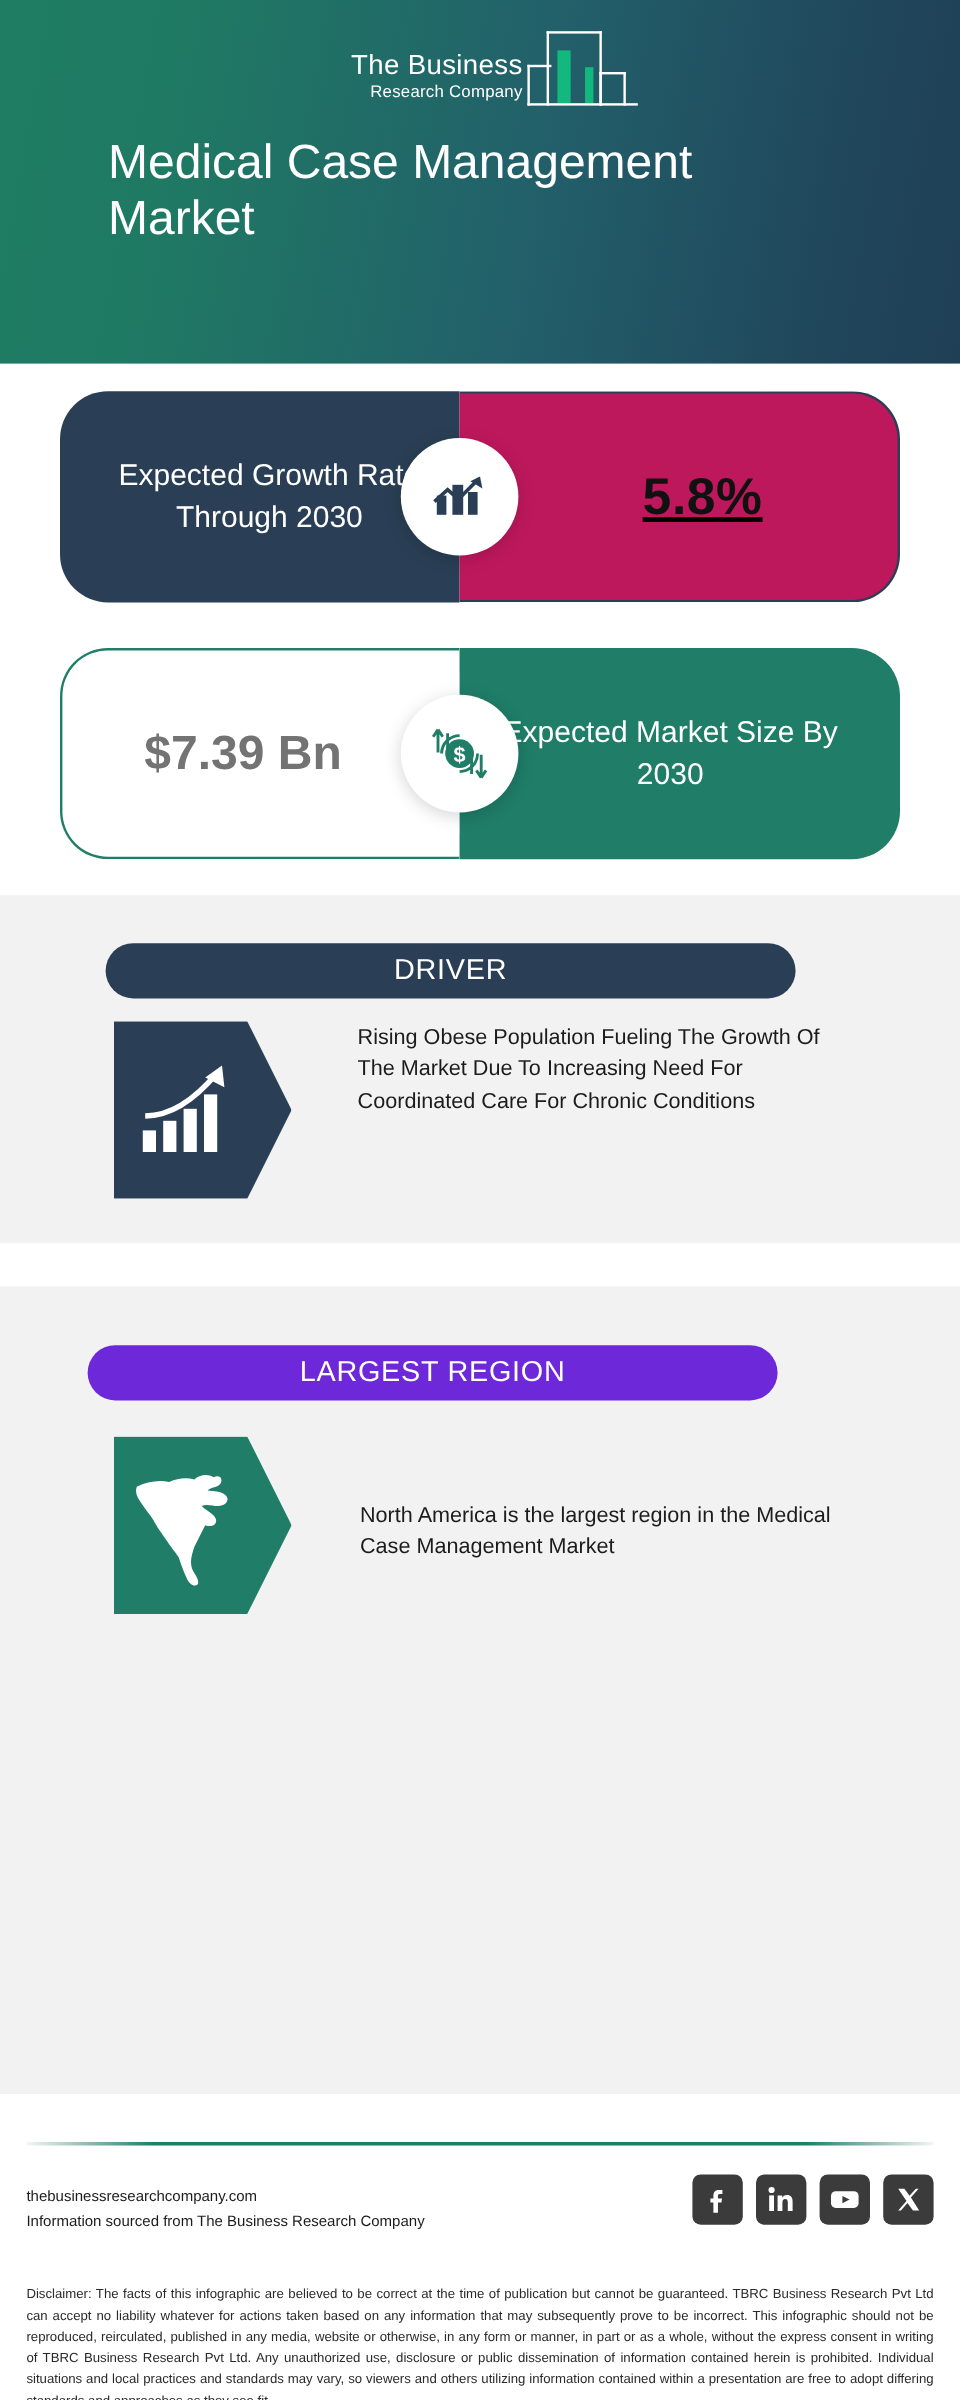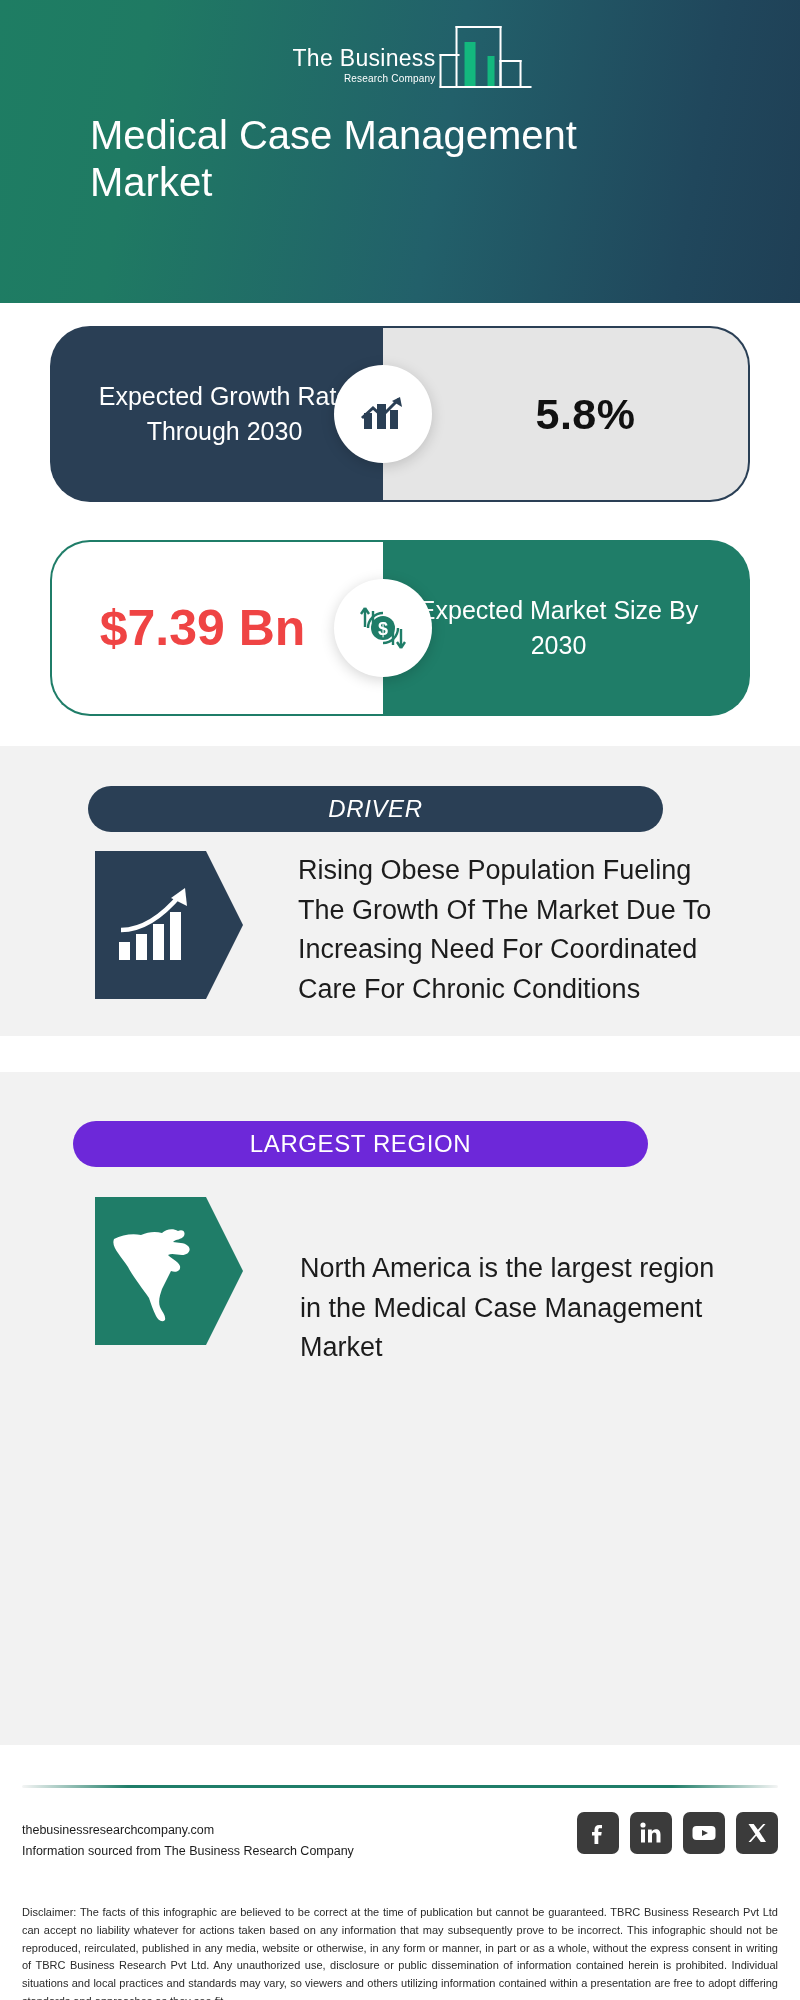--- a/index.html
+++ b/index.html
@@ -19,21 +19,21 @@
   .logo-wrap {
     position:absolute; left:50%; top:26px; transform:translateX(-50%);
     display:flex; align-items:flex-end; gap:0px;margin-left:12px;
   }
   .logo-text { text-align:right; padding-bottom:4px; }
   .logo-line1 {
     color:#fff; font-size:23px; letter-spacing:.3px; line-height:1.05;
     font-weight:400; white-space:nowrap;
   }
   .logo-line2 {
-    color:#fff; font-size:10px; letter-spacing:.2px; line-height:1.15;
+    color:#fff; font-size:14px; letter-spacing:.2px; line-height:1.15;
     font-weight:400; white-space:nowrap; margin-top:2px;
   }
   .logo-mark { position:relative; width:92px; height:62px; margin-left:4px; }
   .logo-mark .lb {
     position:absolute; box-sizing:border-box;
   }
   .lb-outer { left:16px; top:0; width:46px; height:62px; border:2.5px solid #fff; border-bottom:none; }
   .lb-left  { left:0px;  bottom:0; width:20px; height:34px; border:2.5px solid #fff; border-bottom:none; border-right:none;}
   .lb-base  { left:0px;  bottom:0; width:92px; height:2.5px; background:#fff; }
   .lb-right { left:60px; bottom:0; width:22px; height:28px; border:2.5px solid #fff; border-bottom:none;}
@@ -54,38 +54,38 @@
     background:#2a3f55; border-radius:40px 0 0 40px;
     display:flex; align-items:center; justify-content:center;
   }
   .stat1-left .lbl {
     color:#fff; font-size:25px; line-height:1.42; text-align:center;
     padding:0 18px 0 34px;
   }
   .stat1-right {
     position:absolute; left:383px; top:0; width:367px; height:176px;
     border:2px solid #2a3f55; border-left:none;
-    border-radius:0 40px 40px 0; background:#e5e5e5;
-    display:flex; align-items:center; justify-content:center;
+    border-radius:0 40px 40px 0; background:#be185d;
+    display:flex; align-items:center; justify-content:center;text-decoration:underline;
   }
   .stat1-right .val {
     color:#111; font-size:43px; font-weight:bold; letter-spacing:.5px;
     padding-left:40px;
   }
 
   
   .stat2 { position:absolute; left:0; top:540px; width:800px; height:186px; }
   .stat2-left {
     position:absolute; left:50px; top:0; width:333px; height:176px;
     border:2px solid #1f7d68; border-right:none;
     border-radius:40px 0 0 40px; background:#fff;
     display:flex; align-items:center; justify-content:center;
   }
   .stat2-left .val {
-    color:#ef4444; font-size:50px; font-weight:bold; line-height:1.3;
+    color:#737373; font-size:40px; font-weight:bold; line-height:1.3;
     text-align:center; padding-right:30px;
   }
   .stat2-right {
     position:absolute; left:383px; top:0; width:367px; height:176px;
     background:#1f7d68; border-radius:0 40px 40px 0;
     display:flex; align-items:center; justify-content:center;
   }
   .stat2-right .lbl {
     color:#fff; font-size:25px; line-height:1.42; text-align:center;
     padding:0 34px 0 18px;
@@ -106,33 +106,33 @@
     position:absolute; left:0; width:800px; background:#f2f2f2;
   }
   .panel-driver { top:746px; height:290px; }
   .panel-region { top:1072px; height:673px; }
 
   .pill {
     position:absolute; height:46px; border-radius:23px;
     display:flex; align-items:center; justify-content:center;
     color:#fff; font-size:24px; letter-spacing:.6px;
   }
-  .pill-driver { left:88px; top:40px; width:575px; background:#2a3f55;font-style:italic; }
+  .pill-driver { left:88px; top:40px; width:575px; background:#2a3f55; }
   .pill-region { left:73px; top:49px; width:575px; background:#6d28d9; }
 
   .arrow-box {
     position:absolute; width:148px; height:148px;
     display:flex; align-items:center; justify-content:center;
     clip-path: polygon(0 0, 75% 0, 100% 50%, 75% 100%, 0 100%);
   }
   .arrow-driver { left:95px; top:105px; background:#2a3f55; }
   .arrow-region { left:95px; top:125px; background:#1f7d68; }
 
   .panel-body {
-    position:absolute; color:#1c1c1c; font-size:27px; line-height:1.47;
+    position:absolute; color:#1c1c1c; font-size:18px; line-height:1.47;
   }
   .body-driver { left:298px; top:105px; width:420px; }
   .body-region { left:300px; top:133px; width:420px;margin-top:44px; }
 
   
   .footer-divider {
     position:absolute; left:22px; top:1785px; width:756px; height:3px;
     background:linear-gradient(90deg,#f5f5f5 0%, #1f7d68 14%, #1f7d68 86%, #f5f5f5 100%);
     border-radius:2px;
   }

